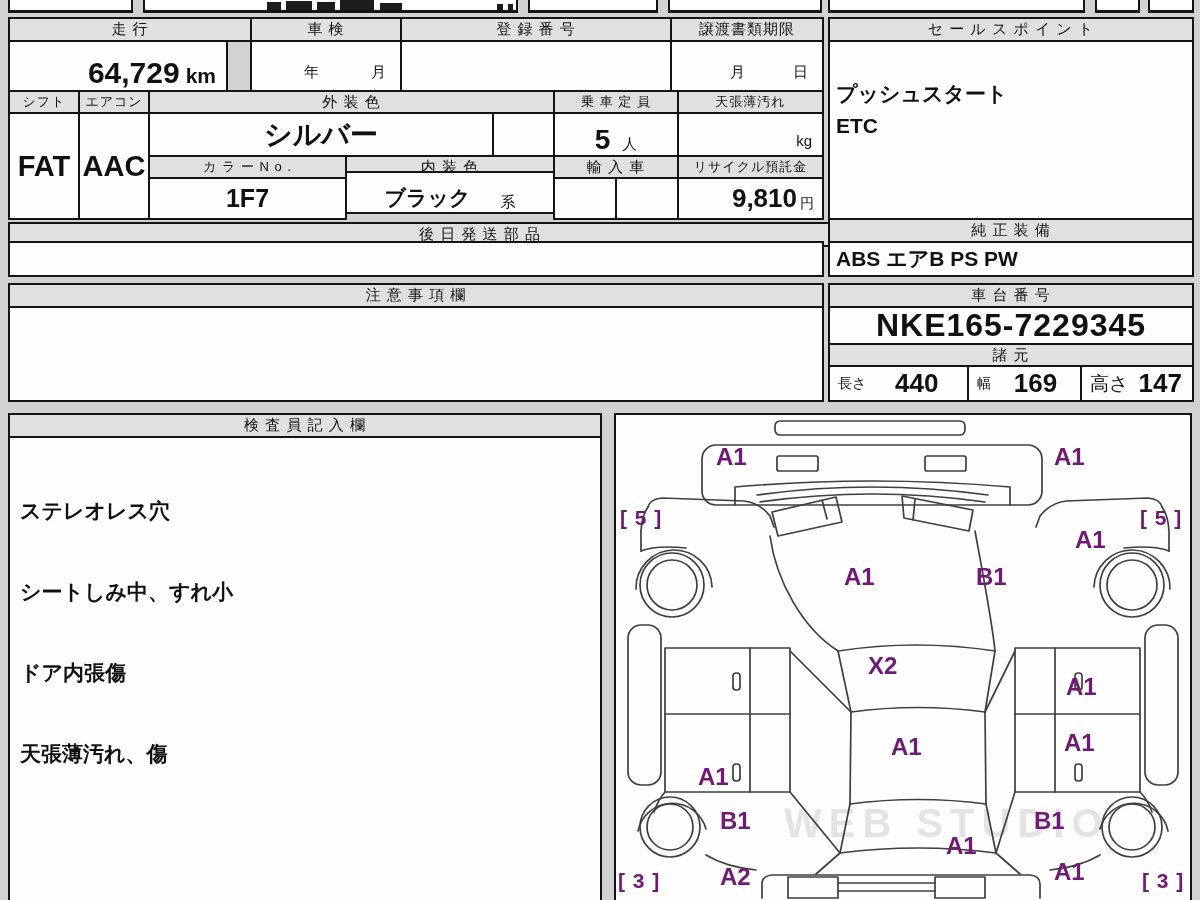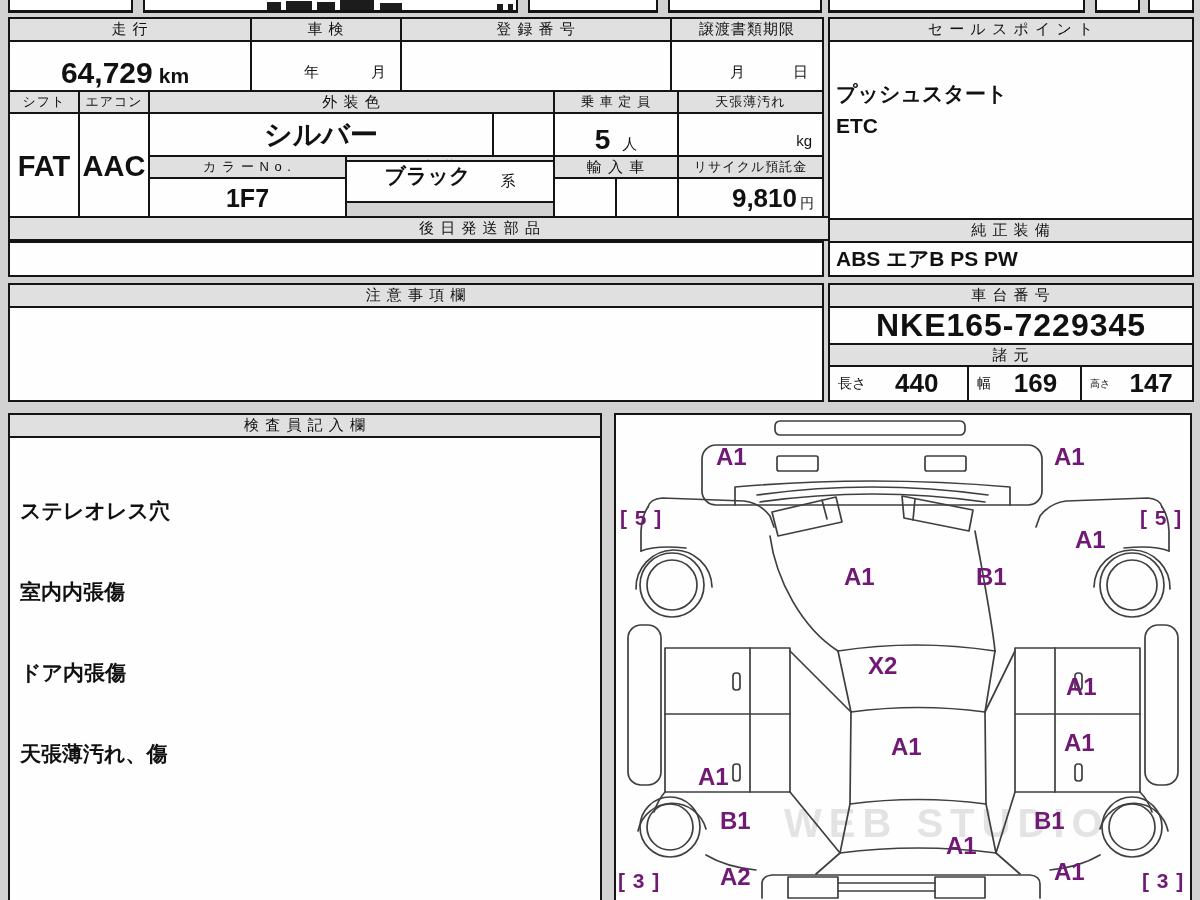--- a/index.html
+++ b/index.html
@@ -46,21 +46,21 @@
   <div class="smudge" style="left:380px;top:3px;width:22px;height:7px;"></div>
   <div class="smudge" style="left:497px;top:4px;width:6px;height:6px;"></div>
   <div class="smudge" style="left:508px;top:4px;width:5px;height:6px;"></div>
 </div>
 
 <div class="cell hdr" style="left:8px;top:17px;width:244px;height:25px;">走 行</div>
 <div class="cell hdr" style="left:250px;top:17px;width:152px;height:25px;">車 検</div>
 <div class="cell hdr" style="left:400px;top:17px;width:272px;height:25px;">登 録 番 号</div>
 <div class="cell hdr" style="left:670px;top:17px;width:154px;height:25px;">譲渡書類期限</div>
 
-<div class="cell val" style="left:8px;top:40px;width:244px;height:52px;padding-right:10px;align-items:baseline;padding-top:14px;">
+<div class="cell val" style="left:8px;top:40px;width:220px;height:52px;justify-content:flex-end;padding-right:10px;align-items:baseline;padding-top:14px;">
   <span style="font-weight:bold;font-size:30px;">64,729</span>
   <span style="font-weight:bold;font-size:21px;margin-left:6px;">km</span>
 </div>
 <div class="cell" style="left:250px;top:40px;width:152px;height:52px;display:flex;align-items:flex-end;justify-content:space-between;padding:0 14px 8px 52px;font-size:15px;">
   <span>年</span>
   <span>月</span>
 </div>
 <div class="cell" style="left:400px;top:40px;width:272px;height:52px;"></div>
 <div class="cell" style="left:670px;top:40px;width:154px;height:52px;display:flex;align-items:flex-end;justify-content:space-between;padding:0 14px 8px 58px;font-size:15px;">
   <span>月</span>
@@ -84,32 +84,32 @@
 <div class="cell" style="left:677px;top:112px;width:147px;height:45px;display:flex;align-items:flex-end;justify-content:flex-end;padding:0 10px 6px 0;font-size:15px;">
   <span>kg</span>
 </div>
 
 <div class="cell hdr hdr-sm" style="left:148px;top:155px;width:199px;height:24px;">カ ラ ー N o .</div>
 <div class="cell hdr" style="left:345px;top:155px;width:210px;height:24px;">内 装 色</div>
 <div class="cell hdr" style="left:553px;top:155px;width:126px;height:24px;">輸 入 車</div>
 <div class="cell hdr hdr-sm" style="left:677px;top:155px;width:147px;height:24px;">リサイクル預託金</div>
 
 <div class="cell val" style="left:148px;top:177px;width:199px;height:43px;font-weight:bold;font-size:25px;">1F7</div>
-<div class="cell" style="left:345px;top:160px;width:210px;height:43px;display:flex;align-items:flex-start;justify-content:center;">
+<div class="cell" style="left:345px;top:171px;width:210px;height:43px;display:flex;align-items:flex-end;justify-content:center;">
   <span style="font-weight:bold;font-size:21px;">ブラック</span>
   <span style="font-size:15px;margin-left:30px;margin-top:10px;">系</span>
 </div>
 <div class="cell" style="left:553px;top:177px;width:64px;height:43px;"></div>
 <div class="cell" style="left:615px;top:177px;width:64px;height:43px;"></div>
 <div class="cell" style="left:677px;top:177px;width:147px;height:43px;display:flex;align-items:center;justify-content:flex-end;padding-right:8px;">
   <span style="font-weight:bold;font-size:26px;">9,810</span>
   <span style="font-size:14px;margin-left:3px;margin-top:10px;">円</span>
 </div>
 
-<div class="cell hdr" style="left:8px;top:216px;width:944px;height:25px;">後 日 発 送 部 品</div>
+<div class="cell hdr" style="left:8px;top:222px;width:944px;height:25px;">後 日 発 送 部 品</div>
 <div class="cell" style="left:8px;top:241px;width:816px;height:36px;"></div>
 
 <div class="cell hdr" style="left:8px;top:283px;width:816px;height:25px;">注 意 事 項 欄</div>
 <div class="cell" style="left:8px;top:306px;width:816px;height:96px;"></div>
 
 <div class="cell hdr" style="left:828px;top:17px;width:366px;height:25px;">セ ー ル ス ポ イ ン ト</div>
 <div class="cell" style="left:828px;top:40px;width:366px;height:180px;padding:36px 0 0 6px;font-weight:bold;font-size:21px;line-height:32px;">
   <div>プッシュスタート</div>
   <div>ETC</div>
 </div>
@@ -123,28 +123,28 @@
 
 <div class="cell" style="left:828px;top:365px;width:141px;height:37px;display:flex;align-items:center;padding-left:8px;">
   <span style="font-size:14px;">長さ</span>
   <span style="font-weight:bold;font-size:26px;flex:1;text-align:center;">440</span>
 </div>
 <div class="cell" style="left:967px;top:365px;width:115px;height:37px;display:flex;align-items:center;padding-left:8px;">
   <span style="font-size:14px;">幅</span>
   <span style="font-weight:bold;font-size:26px;flex:1;text-align:center;">169</span>
 </div>
 <div class="cell" style="left:1080px;top:365px;width:114px;height:37px;display:flex;align-items:center;padding-left:8px;">
-  <span style="font-size:10px;font-family:Liberation Serif, serif;">高さ</span>
+  <span style="font-size:19px;font-family:Liberation Serif, serif;">高さ</span>
   <span style="font-weight:bold;font-size:26px;flex:1;text-align:center;">147</span>
 </div>
 
 <div class="cell hdr" style="left:8px;top:413px;width:594px;height:25px;">検 査 員 記 入 欄</div>
 <div class="cell notes" style="left:8px;top:436px;width:594px;height:464px;border-bottom:none;">
   <div>ステレオレス穴</div>
-  <div>室内内張傷</div>
+  <div>シートしみ中、すれ小</div>
   <div>ドア内張傷</div>
   <div>天張薄汚れ、傷</div>
   
   
   
   
   
   
 </div>
 

